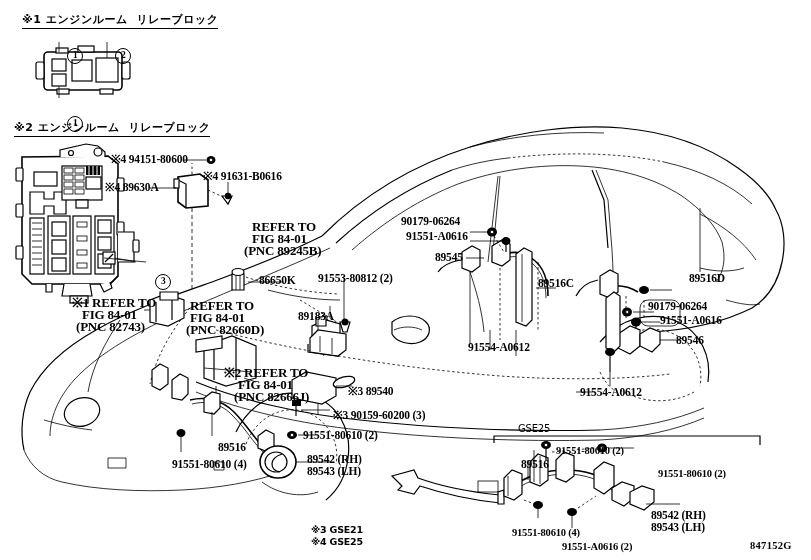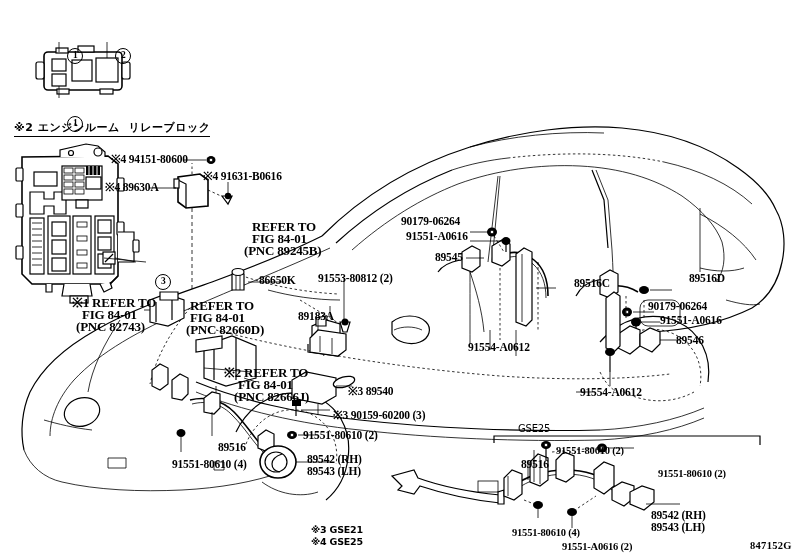--- a/index.html
+++ b/index.html
@@ -451,20 +451,21 @@
       <path class="s t1" d="M534,468 L534,450"></path>
       <path class="s t1" d="M540,484 L540,456"></path>
       <path class="s t1" d="M646,504 L680,504"></path>
       <path class="s t1" d="M528,480 L528,460"></path>
     </g>
 
     <rect class="s t1" x="478" y="481" width="20" height="11" fill="none"></rect>
 
   </svg>
 
+  <div class="lbl jp jp-underline" style="left:22px;top:12px;">※1 エンジンルーム  リレーブロック</div>
 
   <div class="lbl jp jp-underline" style="left:14px;top:120px;">※2 エンジンルーム  リレーブロック</div>
 
   <div class="lbl" style="left:52px;top:28px;">
     <span class="circnum big">1</span>
   </div>
   <div class="lbl" style="left:100px;top:28px;">
     <span class="circnum big">2</span>
   </div>
   <div class="lbl" style="left:52px;top:96px;">
@@ -504,21 +505,21 @@
   <div class="lbl pn" style="left:333px;top:409px;">※3 90159-60200 (3)</div>
   <div class="lbl pn" style="left:303px;top:429px;">91551-80610 (2)</div>
   <div class="lbl pn" style="left:218px;top:441px;">89516</div>
   <div class="lbl pn" style="left:172px;top:458px;">91551-80610 (4)</div>
   <div class="lbl pn" style="left:307px;top:453px;">89542 (RH)</div>
   <div class="lbl pn" style="left:307px;top:465px;">89543 (LH)</div>
 
   <div class="lbl pn" style="left:401px;top:215px;">90179-06264</div>
   <div class="lbl pn" style="left:406px;top:230px;">91551-A0616</div>
   <div class="lbl pn" style="left:435px;top:251px;">89545</div>
-  <div class="lbl pn" style="left:538px;top:277px;margin-left:36px;">89516C</div>
+  <div class="lbl pn" style="left:538px;top:277px;">89516C</div>
   <div class="lbl pn" style="left:689px;top:272px;">89516D</div>
   <div class="lbl pn" style="left:648px;top:300px;">90179-06264</div>
   <div class="lbl pn" style="left:660px;top:314px;">91551-A0616</div>
   <div class="lbl pn" style="left:676px;top:334px;">89546</div>
   <div class="lbl pn" style="left:468px;top:341px;">91554-A0612</div>
   <div class="lbl pn" style="left:580px;top:386px;">91554-A0612</div>
 
   <div class="lbl gse" style="left:518px;top:423px;">GSE25</div>
   <div class="lbl pn-sm" style="left:556px;top:445px;">91551-80610 (2)</div>
   <div class="lbl pn-sm" style="left:658px;top:468px;">91551-80610 (2)</div>

